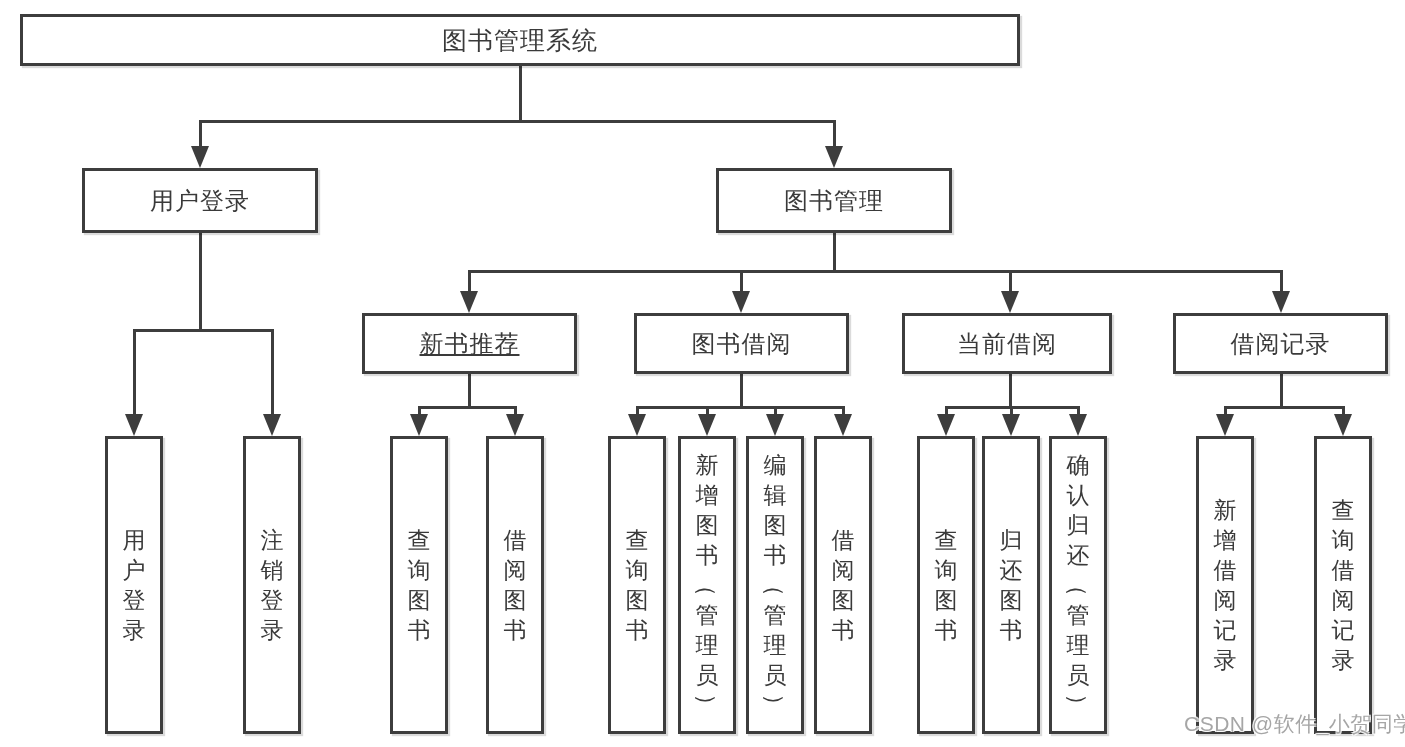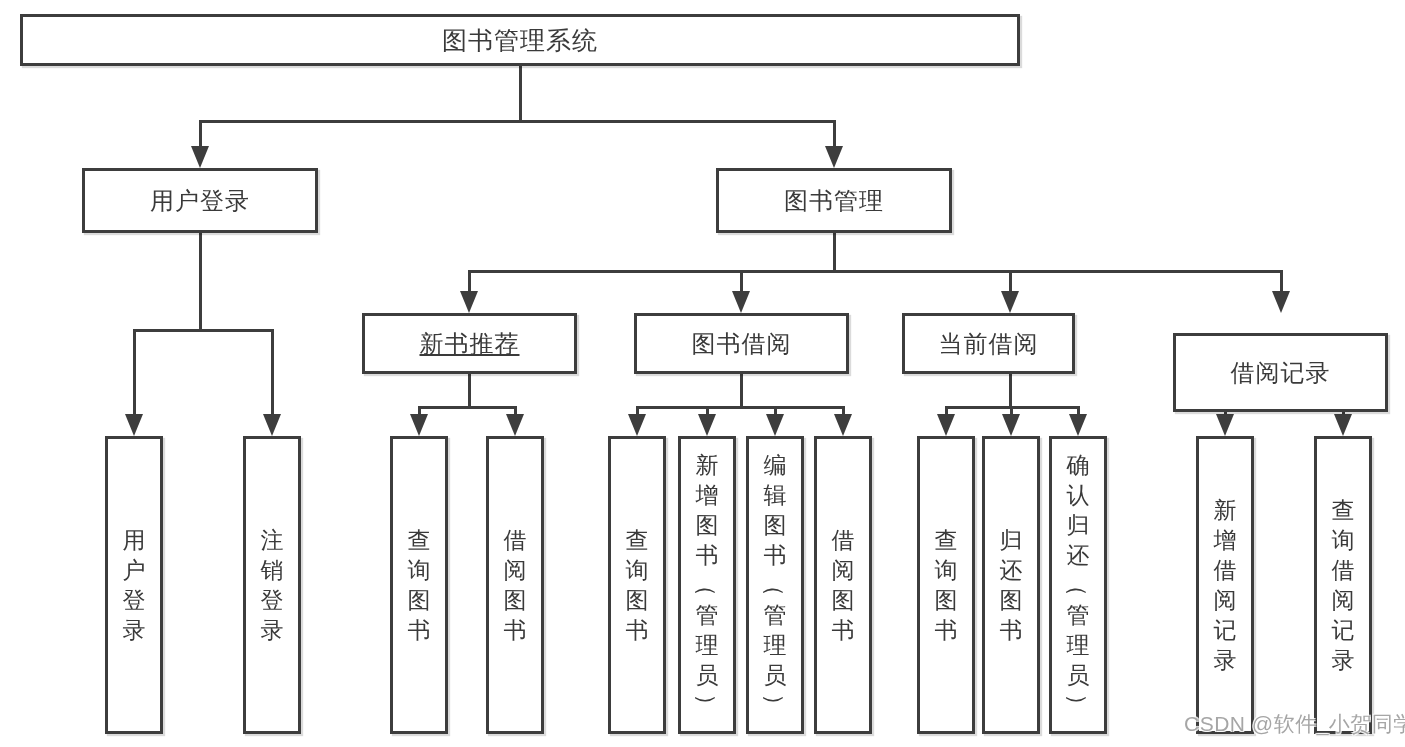--- a/index.html
+++ b/index.html
@@ -110,22 +110,22 @@
     <div class="line" style="left: 1224px; top: 406px; width: 121px; height: 3px;"></div>
     <div class="line" style="left: 1224px; top: 406px; width: 3px; height: 14px;"></div>
     <div class="arrow" style="left: 1216px; top: 414px;"></div>
     <div class="line" style="left: 1342px; top: 406px; width: 3px; height: 14px;"></div>
     <div class="arrow" style="left: 1334px; top: 414px;"></div>
     <div class="node hnode" style="left: 20px; top: 14px; width: 1000px; height: 52px; font-size: 25px;">图书管理系统</div>
     <div class="node hnode" style="left: 82px; top: 168px; width: 236px; height: 65px; font-size: 24px;">用户登录</div>
     <div class="node hnode" style="left: 716px; top: 168px; width: 236px; height: 65px; font-size: 24px;">图书管理</div>
     <div class="node hnode" style="left: 362px; top: 313px; width: 215px; height: 61px; font-size: 24px; text-decoration: underline;">新书推荐</div>
     <div class="node hnode" style="left: 634px; top: 313px; width: 215px; height: 61px; font-size: 24px; text-align: center;">图书借阅</div>
-    <div class="node hnode" style="left: 902px; top: 313px; width: 173px; height: 61px; font-size: 24px;">当前借阅</div>
-    <div class="node hnode" style="left: 1173px; top: 313px; width: 215px; height: 79px; font-size: 24px; margin-top: 20px;">借阅记录</div>
+    <div class="node hnode" style="left: 902px; top: 313px; width: 210px; height: 61px; font-size: 24px;">当前借阅</div>
+    <div class="node hnode" style="left: 1173px; top: 313px; width: 215px; height: 61px; font-size: 24px;">借阅记录</div>
     <div class="node vnode" style="left: 105px; top: 436px; width: 58px; height: 298px;">
       <span class="vchar">用</span>
       <span class="vchar">户</span>
       <span class="vchar">登</span>
       <span class="vchar">录</span>
     </div>
     <div class="node vnode" style="left: 243px; top: 436px; width: 58px; height: 298px;">
       <span class="vchar">注</span>
       <span class="vchar">销</span>
       <span class="vchar">登</span>

